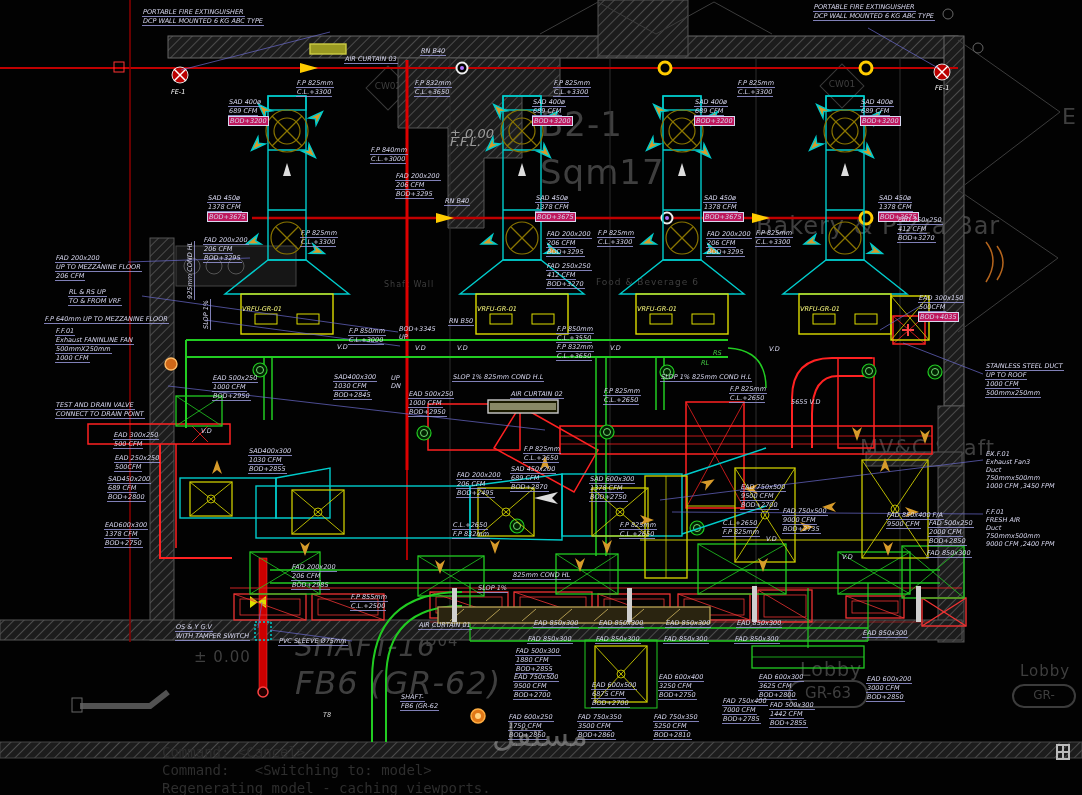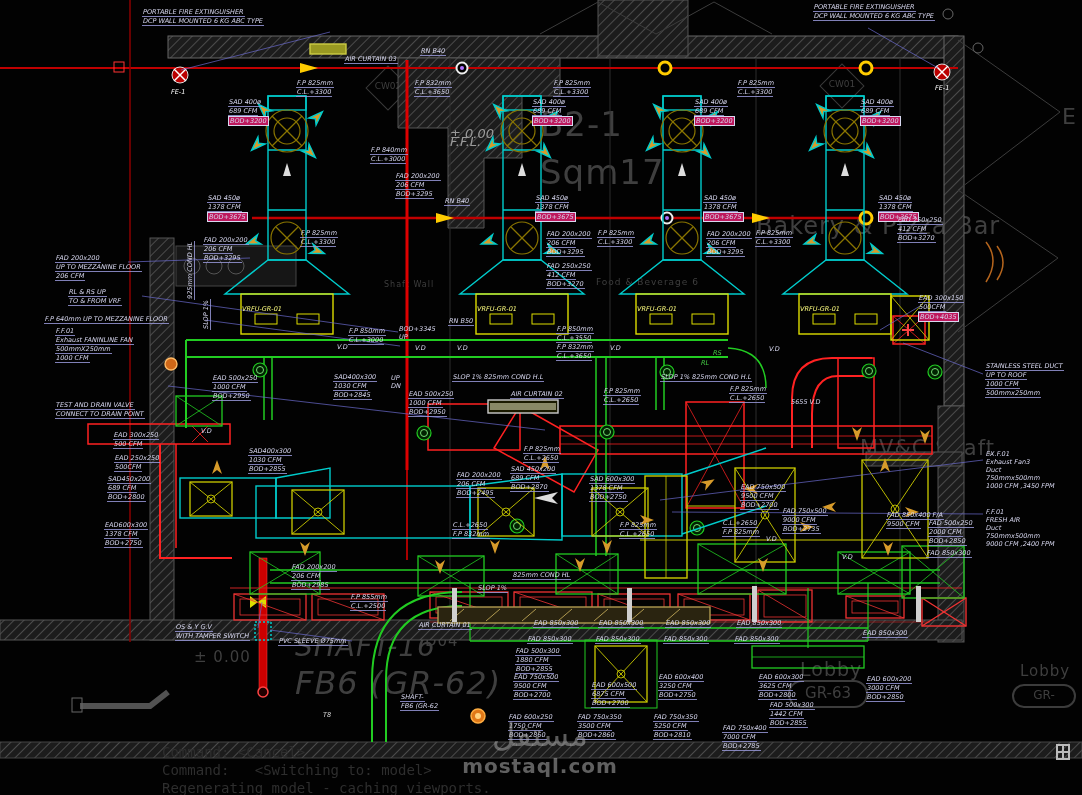--- a/index.html
+++ b/index.html
@@ -978,21 +978,21 @@
         <div class="ln">EAD 850x300</div>
       </div>
       <div class="ann" style="left: 734px; top: 635px;">
         <div class="ln">FAD 850x300</div>
       </div>
       <div class="ann" style="left: 758px; top: 673px;">
         <div class="ln">EAD 600x300</div>
         <div class="ln">3625 CFM</div>
         <div class="ln">BOD+2800</div>
       </div>
-      <div class="ann" style="left: 722px; top: 724px;">
+      <div class="ann" style="left: 722px; top: 697px;">
         <div class="ln">FAD 750x400</div>
         <div class="ln">7000 CFM</div>
         <div class="ln">BOD+2785</div>
       </div>
       <div class="ann" style="left: 862px; top: 629px;">
         <div class="ln">EAD 850x300</div>
       </div>
       <div class="ann" style="left: 866px; top: 675px;">
         <div class="ln">EAD 600x200</div>
         <div class="ln">3000 CFM</div>
@@ -1005,21 +1005,20 @@
       </div>
       <div class="ann" style="left: 186px; top: 300px; transform: rotate(-90deg); transform-origin: 0px 0px;">
         <div class="ln">925mm COND HL</div>
       </div>
       <div class="ann" style="left: 202px; top: 330px; transform: rotate(-90deg); transform-origin: 0px 0px;">
         <div class="ln">SLOP 1%</div>
       </div>
     </div>
 
   <div class="wm" id="wm-ar">مستقل</div>
-  <div class="wm" id="wm-en">mostaql.com</div>
 
   <div id="cmd-layer">
       <div class="cmd-line" style="left: 162px; top: 744px;">Command: &lt;Cancel&gt;</div>
       <div class="cmd-line" style="left: 162px; top: 762px;">Command:   &lt;Switching to: model&gt;</div>
       <div class="cmd-line" style="left: 162px; top: 780px;">Regenerating model - caching viewports.</div>
     </div>
   <div id="grid-icon"></div>
 </div>
 
 </body></html>

